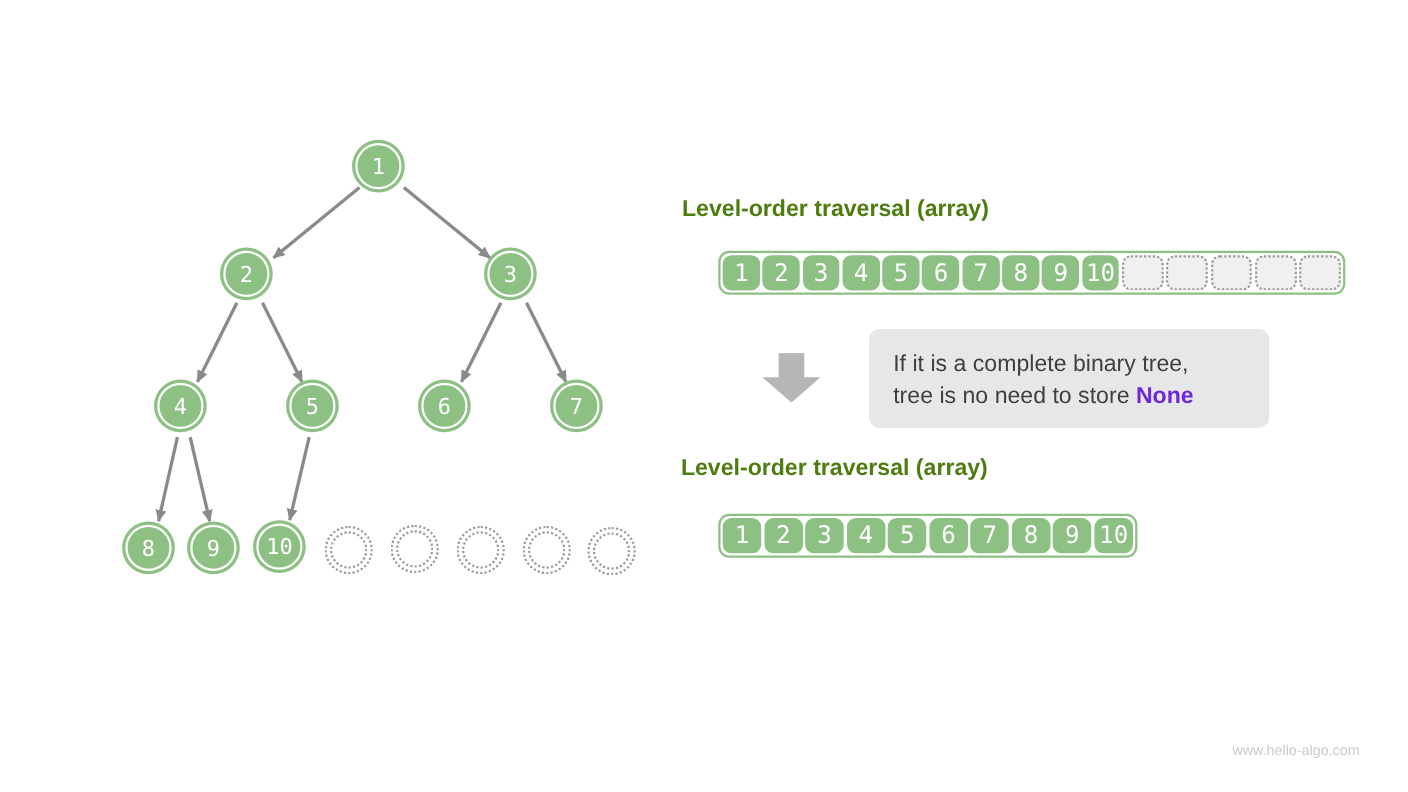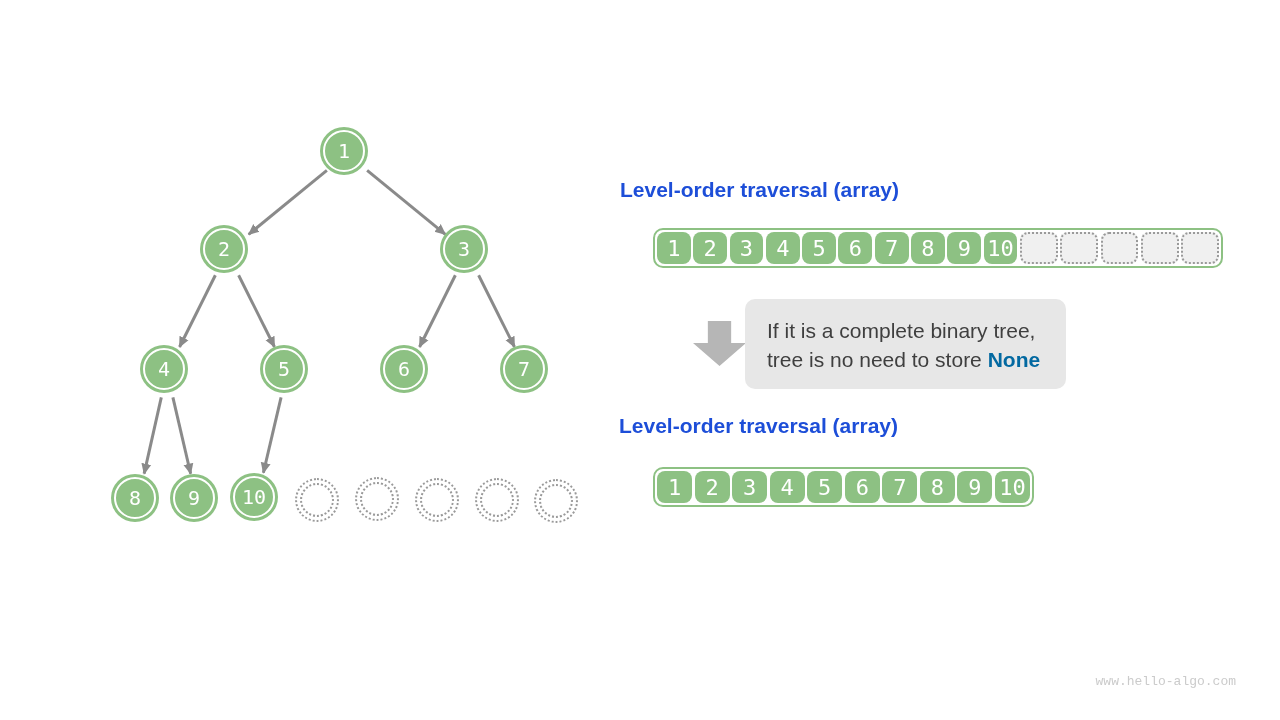--- a/index.html
+++ b/index.html
@@ -12,42 +12,42 @@
   .tnode{position:absolute;width:38px;height:38px;line-height:38px;border-radius:50%;
          background:#8dc183;border:2px solid #ffffff;box-shadow:0 0 0 3px #8dc183;
          color:#ffffff;font-family:"DejaVu Sans Mono",monospace;font-size:20px;
          text-align:center;box-sizing:content-box;}
   .tnode.empty{width:40px;height:40px;background:transparent;border:2px dotted #9a9a9a;
          box-shadow:none;color:transparent;}
   .tnode.empty::after{content:"";position:absolute;left:3px;top:3px;right:3px;bottom:3px;
          border:2px dotted #9a9a9a;border-radius:50%;box-sizing:border-box;}
 
   
-  .arr-title{position:absolute;font-weight:bold;font-size:21px;color:#1d4ed8;}
+  .arr-title{position:absolute;font-weight:bold;font-size:21px;color:#4d7c0f;}
   .t1{left:620px;top:178px;}
   .t2{left:619px;top:414px;}
 
   .arr-box{position:absolute;height:40px;box-sizing:border-box;border:2px solid #8dc183;
            border-radius:10px;background:#ffffff;padding:2px;display:flex;gap:2.5px;}
   .arr-box.top{left:653px;top:228px;width:570px;}
   .arr-box.bottom{left:653px;top:467px;width:381px;}
   .cell{flex:1;border-radius:8px;display:flex;align-items:center;justify-content:center;
         font-family:"DejaVu Sans Mono",monospace;font-size:22px;box-sizing:border-box;}
   .cell.filled{background:#8dc183;color:#ffffff;}
   .cell.empty{background:#f0f0f0;border:2px dotted #9a9a9a;}
 
   .down-arrow{position:absolute;left:693px;top:321px;width:53px;height:45px;background:#b6b6b6;
         clip-path:polygon(28% 0,72% 0,72% 49%,100% 49%,50% 100%,0 49%,28% 49%);}
 
-  .note{position:absolute;left:745px;top:299px;width:321px;height:90px;background:#e7e7e7;
+  .note{position:absolute;left:790px;top:299px;width:364px;height:90px;background:#e7e7e7;
         border-radius:10px;box-sizing:border-box;padding:17px 0 0 22px;
         font-size:21px;line-height:29px;color:#3f3f3f;}
-  .note .kw{font-weight:bold;color:#0369a1;}
+  .note .kw{font-weight:bold;color:#6d28d9;}
 
-  .watermark{position:absolute;right:44px;top:674px;font-family:Liberation Mono, monospace;
+  .watermark{position:absolute;right:44px;top:674px;font-family:Liberation Sans, sans-serif;
         font-size:13px;color:#cbcbcb;text-align:center;}
 </style>
 </head>
 <body>
 
 <div class="canvas">
 
   <svg class="tree-svg" viewBox="0 0 1280 720" xmlns="http://www.w3.org/2000/svg">
     <defs>
       <marker id="arrowhead" markerUnits="userSpaceOnUse" markerWidth="12" markerHeight="12" refX="10" refY="6" orient="auto">

